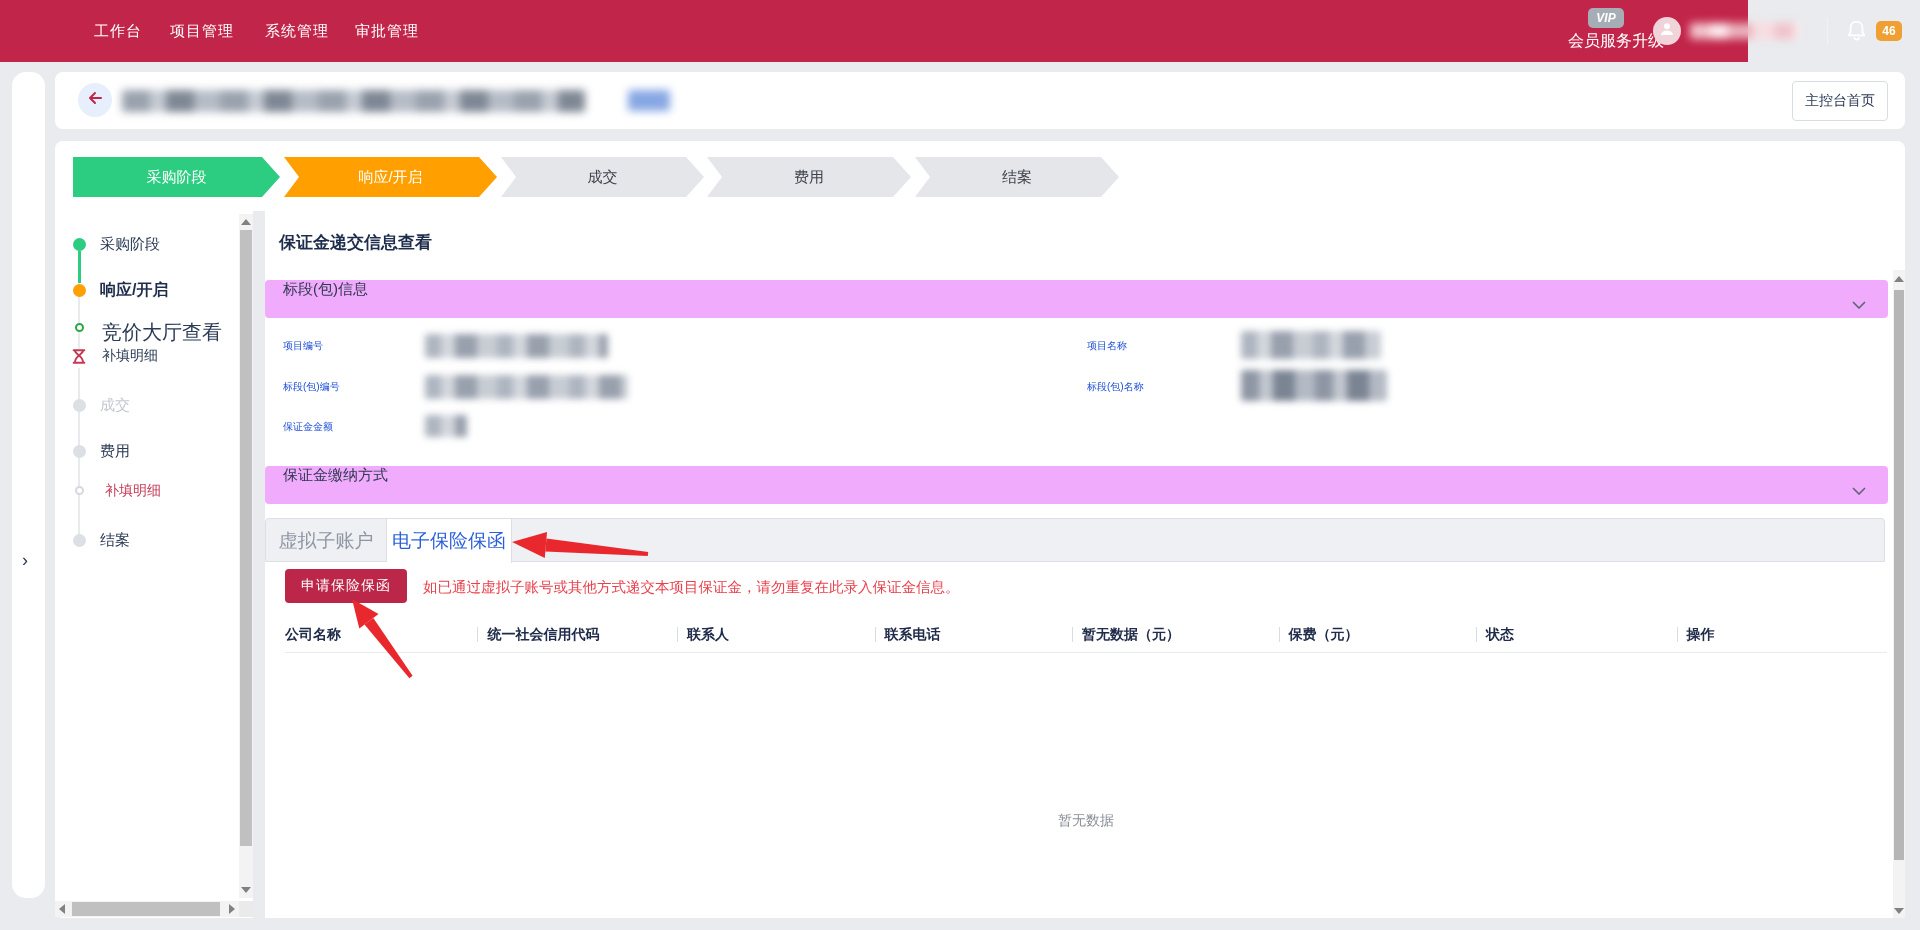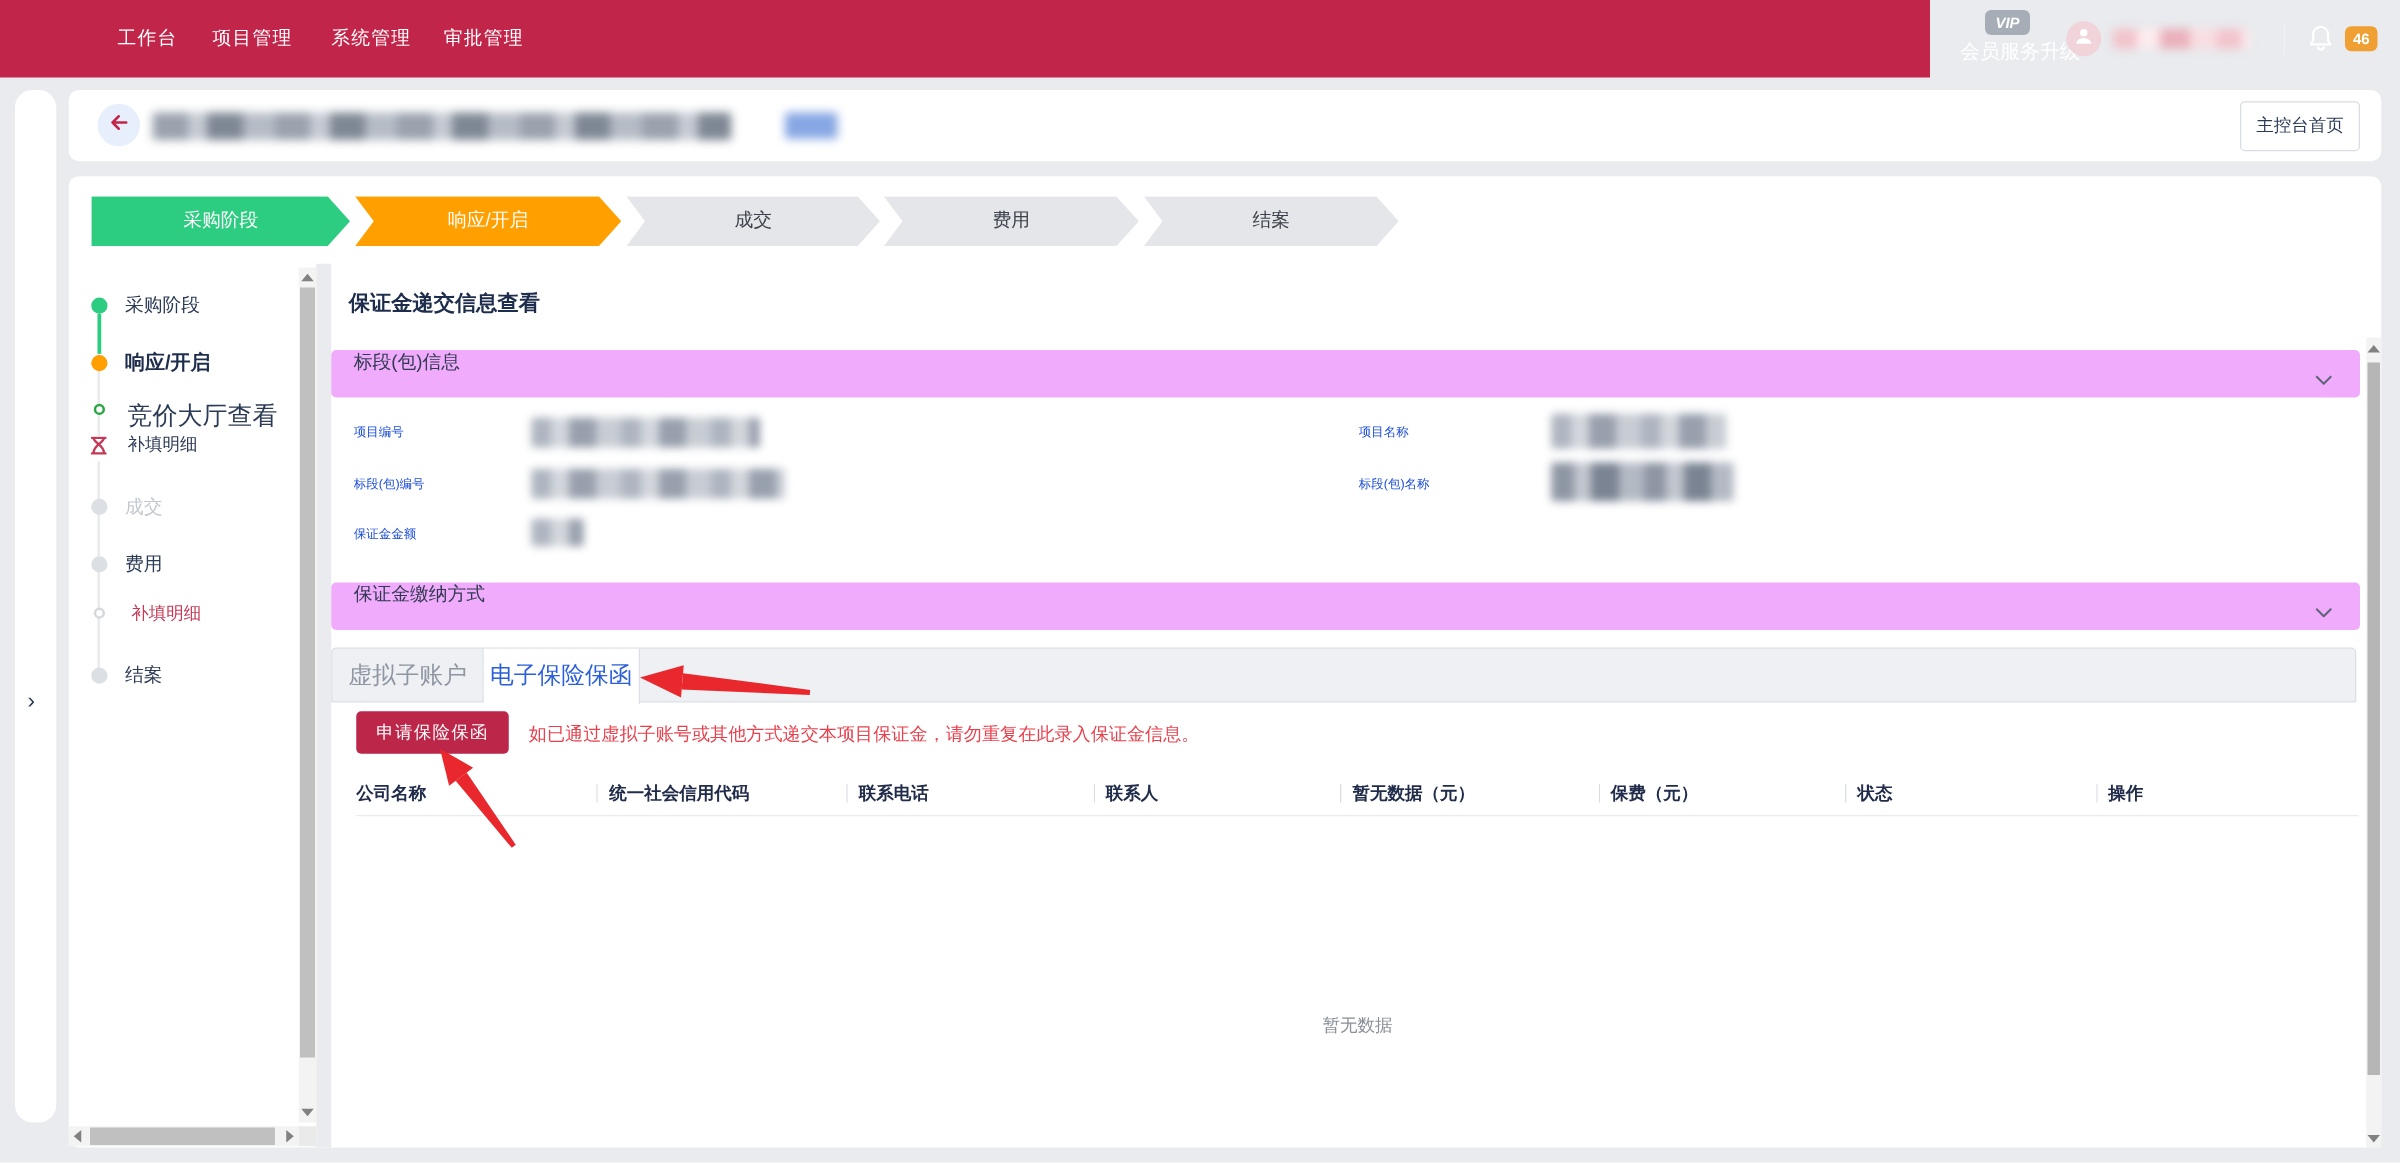--- a/index.html
+++ b/index.html
@@ -1,21 +1,21 @@
 <!DOCTYPE html>
 <html><head>
 <meta charset="utf-8">
 <style>
   * { margin:0; padding:0; box-sizing:border-box; }
   html,body { width:1920px; height:930px; overflow:hidden; }
   body { font-family:"Liberation Sans","DejaVu Sans",sans-serif; background:#e9ebee; position:relative; color:#2b3a55; }
   .abs { position:absolute; }
 
   
-  .navbar { position:absolute; left:0; top:0; width:1544px; height:62px; background:#c2254a; z-index:5; }
+  .navbar { position:absolute; left:0; top:0; width:1748px; height:62px; background:#c2254a; z-index:5; }
   .nav-item { position:absolute; top:0; height:62px; line-height:62px; color:#fff; font-size:15px; letter-spacing:1px; cursor:pointer; white-space:nowrap; }
   .vip-wrap { position:absolute; top:8px; text-align:center; cursor:pointer; }
   .vip-chip { width:36px; height:20px; margin:0 auto; background:#a7adb6; border-radius:5px; color:#fff; font-size:12px; font-weight:bold; font-style:italic; line-height:20px; }
   .vip-text { color:#fff; font-size:16px; margin-top:3px; white-space:nowrap; }
   .avatar { position:absolute; width:28px; height:28px; border-radius:50%; background:#f0d4d9; display:flex; align-items:center; justify-content:center; cursor:pointer; }
   .nav-divider { position:absolute; width:1px; height:26px; background:rgba(255,255,255,.35); }
   .badge { position:absolute; min-width:26px; height:20px; background:#f0a032; border-radius:5px; color:#fff; font-size:12px; font-weight:bold; text-align:center; line-height:20px; padding:0 4px; }
   .redact { filter:blur(4px); border-radius:2px; }
   .user-redact { position:absolute; height:16px; background:repeating-linear-gradient(90deg,#f2c3cb 0 20px,#fcebee 20px 38px,#eab0ba 38px 62px,#f8dde2 62px 84px); }
 
@@ -222,22 +222,22 @@
   <div class="tab tab-inactive" style="left:0; width:121px;">虚拟子账户</div>
   <div class="tab tab-active" style="left:121px; width:125px;">电子保险保函</div>
 </div>
 
 <button class="apply-btn">申请保险保函</button>
 <div class="warn-text">如已通过虚拟子账号或其他方式递交本项目保证金，请勿重复在此录入保证金信息。</div>
 
 <div class="thead">
   <div class="th" style="width:194px; padding-left:0;">公司名称</div>
   <div class="th" style="width:201px;">统一社会信用代码</div>
+  <div class="th" style="width:199px;">联系人</div>
   <div class="th" style="width:199px;">联系电话</div>
-  <div class="th" style="width:199px;">联系人</div>
   <div class="th" style="width:196px;">暂无数据（元）</div>
   <div class="th" style="width:199px;margin-left:12px;">保费（元）</div>
   <div class="th" style="width:202px;">状态</div>
   <div class="th" style="width:212px;">操作</div>
 </div>
 
 <div class="empty-text">暂无数据</div>
 
 <div class="sb-track" style="left:1893px; top:270px; width:12px; height:648px;">
   <div class="tri tri-up" style="left:1px; top:6px;"></div>

